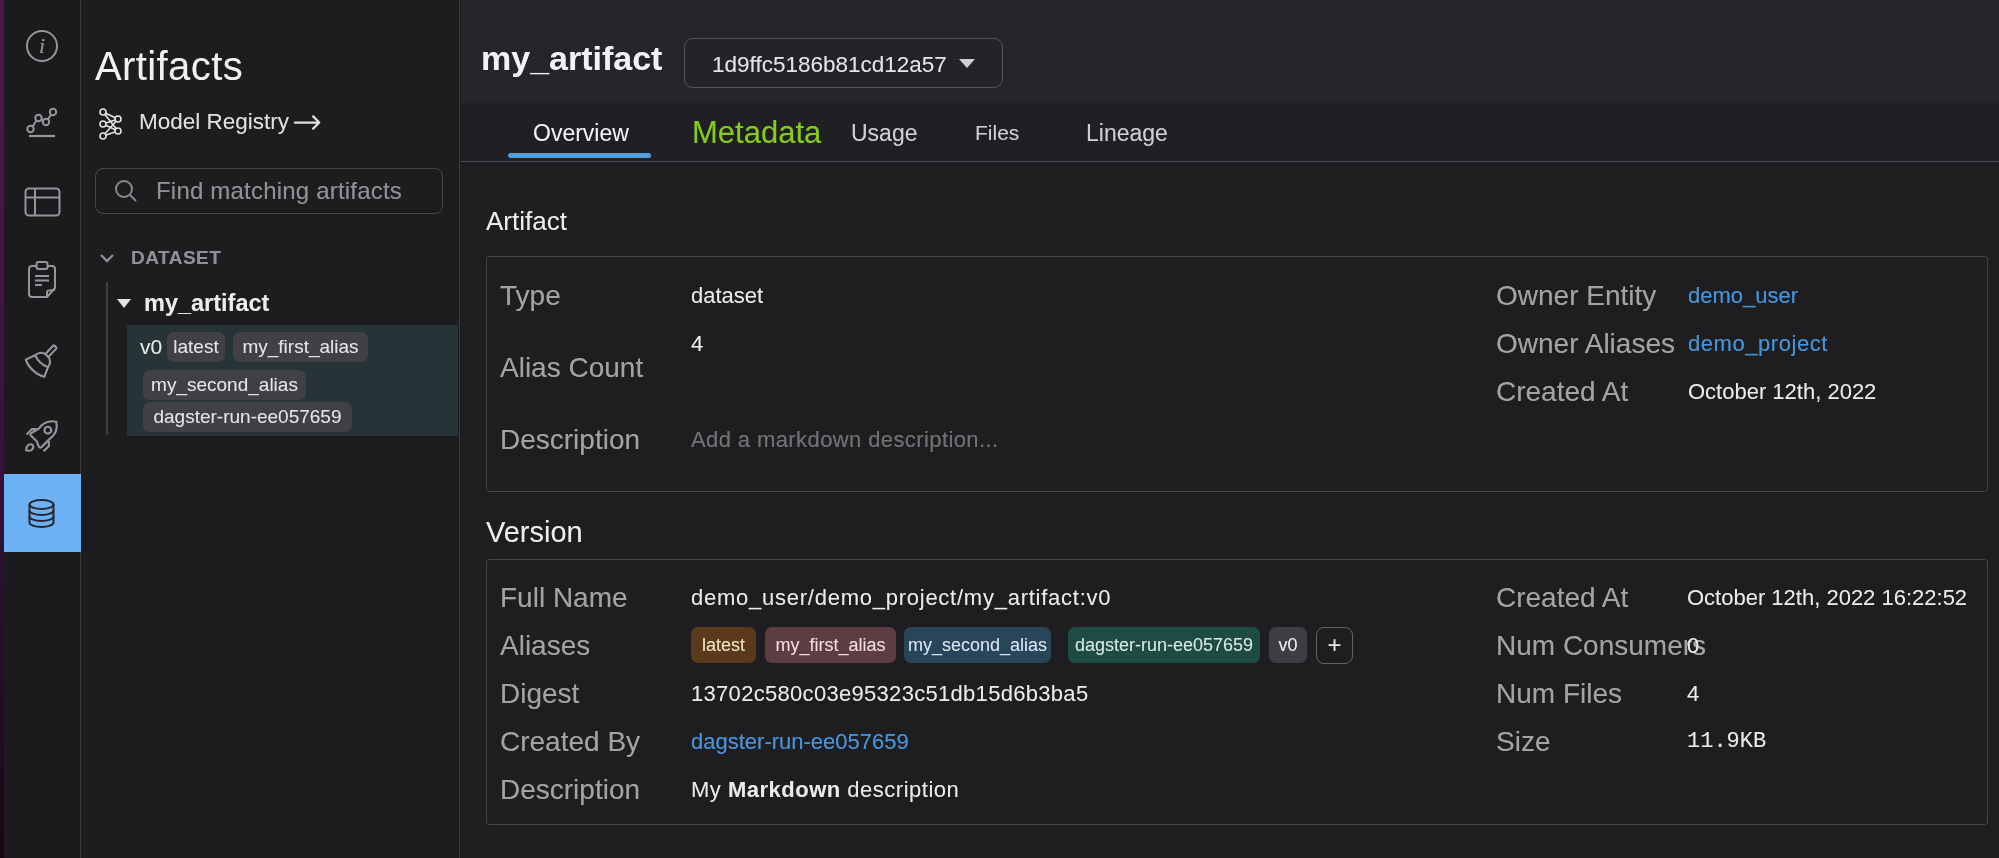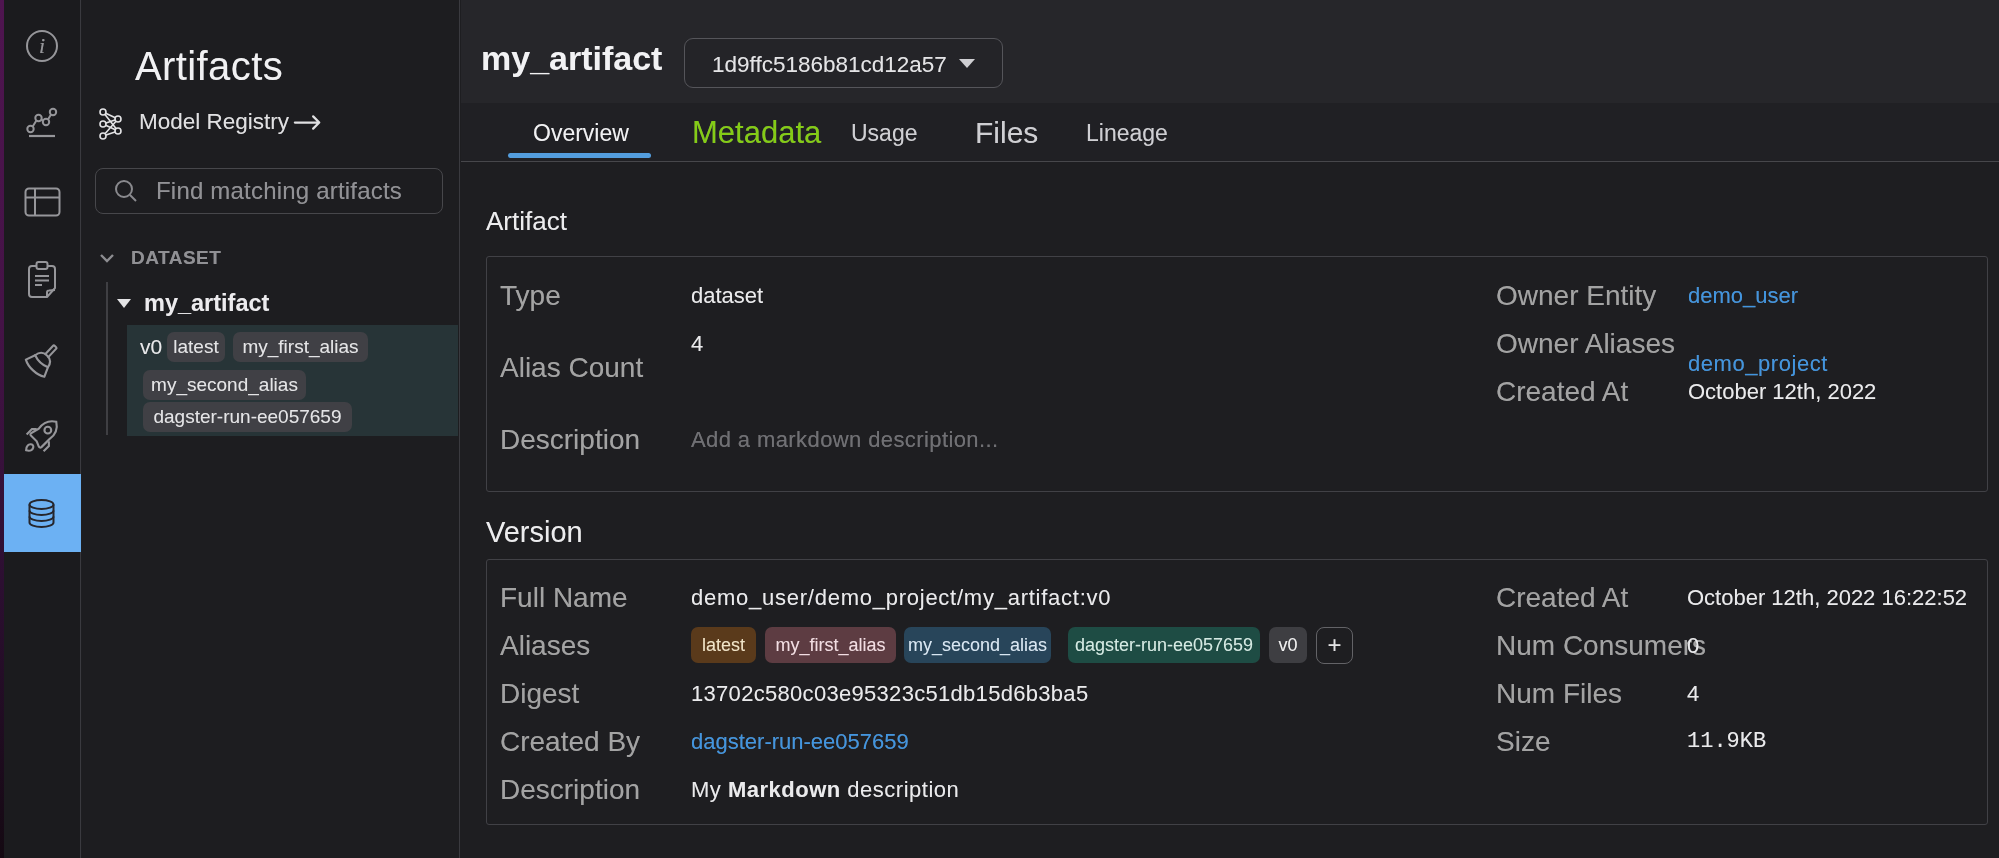--- a/index.html
+++ b/index.html
@@ -58,21 +58,21 @@
 
 <div class="abs" style="left:4px; top:474px; width:77px; height:78px; background:#6cb1f3;"></div>
 <svg class="abs" style="left:26px; top:498px;" width="31" height="31" viewBox="0 0 31 31" fill="none" stroke="#26262c" stroke-width="2">
   <ellipse cx="15.5" cy="6.5" rx="12" ry="4.5"></ellipse>
   <path d="M3.5 6.5 L3.5 24.5 C3.5 27 8.9 29 15.5 29 C22.1 29 27.5 27 27.5 24.5 L27.5 6.5"></path>
   <path d="M3.5 12.5 C3.5 15 8.9 17 15.5 17 C22.1 17 27.5 15 27.5 12.5 M3.5 18.5 C3.5 21 8.9 23 15.5 23 C22.1 23 27.5 21 27.5 18.5"></path>
 </svg>
 
 <div class="abs" style="left:82px; top:0; width:378px; height:858px; background:#1d1d20; border-right:1px solid #3a3a3f;"></div>
 
-<div class="abs" style="left:95px; top:44px; font-size:40px; letter-spacing:0.4px; line-height:44px; color:#f1f1f3;margin-left:40px;">Artifacts</div>
+<div class="abs" style="left:95px; top:44px; font-size:40px; letter-spacing:0.4px; line-height:44px; color:#f1f1f3;">Artifacts</div>
 
 <svg class="abs" style="left:98px; top:107px;" width="25" height="34" viewBox="0 0 25 34" fill="none" stroke="#e3e3e5" stroke-width="1.6">
   <path d="M5 5 L20 12 M5 5 L20 24 M5 17 L20 12 M5 17 L20 24 M5 29 L20 12 M5 29 L20 24"></path>
   <circle cx="5" cy="5" r="3" fill="#1d1d20"></circle>
     <circle cx="5" cy="17" r="3" fill="#1d1d20"></circle>
     <circle cx="5" cy="29" r="3" fill="#1d1d20"></circle>
   <circle cx="20" cy="12" r="3" fill="#1d1d20"></circle>
     <circle cx="20" cy="24" r="3" fill="#1d1d20"></circle>
 </svg>
 <div class="abs" style="left:139px; top:107px; font-size:22.5px; line-height:30px; color:#e0e0e2;">Model Registry</div>
@@ -109,38 +109,38 @@
 <div class="abs" style="left:461px; top:0; width:1538px; height:103px; background:#26262a;"></div>
 <div class="abs" style="left:481px; top:37px; font-size:34px; line-height:42px; font-weight:bold; color:#f2f2f4;">my_artifact</div>
 <div class="abs" style="left:684px; top:38px; width:319px; height:50px; border:1.5px solid #55555a; border-radius:9px; background:#242428;"></div>
 <div class="abs" style="left:712px; top:50px; font-size:22.5px; line-height:30px; color:#e4e4e6;">1d9ffc5186b81cd12a57</div>
 <div class="abs" style="left:959px; top:59px; width:0; height:0; border-left:8px solid transparent; border-right:8px solid transparent; border-top:9px solid #cfcfd3;"></div>
 
 <div class="abs" style="left:461px; top:103px; width:1538px; height:59px; background:#202024; border-bottom:1px solid #47474b;"></div>
 <div class="abs" style="left:533px; top:118px; font-size:23px; line-height:30px; color:#f1f1f3;">Overview</div>
 <div class="abs" style="left:692px; top:118px; font-size:31px; line-height:30px; color:#84cc16;">Metadata</div>
 <div class="abs" style="left:851px; top:118px; font-size:23px; line-height:30px; color:#cfcfd3;">Usage</div>
-<div class="abs" style="left:975px; top:118px; font-size:30px; line-height:30px; color:#cfcfd3;">Files</div>
+<div class="abs" style="left:975px; top:118px; font-size:21px; line-height:30px; color:#cfcfd3;">Files</div>
 <div class="abs" style="left:1086px; top:118px; font-size:23px; line-height:30px; color:#cfcfd3;">Lineage</div>
 <div class="abs" style="left:508px; top:153px; width:143px; height:5px; border-radius:3px; background:#539ddd;"></div>
 
 <div class="abs" style="left:486px; top:204px; font-size:26px; line-height:34px; color:#ececee;">Artifact</div>
 <div class="abs" style="left:486px; top:256px; width:1502px; height:236px; border:1.5px solid #414146; border-radius:3px;"></div>
 
 <div class="lbl" style="left:500px; top:281px;">Type</div>
 <div class="val" style="left:691px; top:281px;">dataset</div>
 <div class="lbl" style="left:500px; top:329px;margin-top:24px;">Alias Count</div>
 <div class="val" style="left:691px; top:329px;">4</div>
 <div class="lbl" style="left:500px; top:425px;">Description</div>
 <div class="val" style="left:691px; top:425px; color:#707074; letter-spacing:0.4px;">Add a markdown description...</div>
 
 <div class="lbl" style="left:1496px; top:281px;">Owner Entity</div>
 <div class="val link" style="left:1688px; top:281px;">demo_user</div>
 <div class="lbl" style="left:1496px; top:329px;">Owner Aliases</div>
-<div class="val link" style="left:1688px; top:329px; letter-spacing:0.55px;margin-top:20px;">demo_project</div>
+<div class="val link" style="left:1688px; top:329px; letter-spacing:0.55px;">demo_project</div>
 <div class="lbl" style="left:1496px; top:377px;">Created At</div>
 <div class="val" style="left:1688px; top:377px;">October 12th, 2022</div>
 
 <div class="abs" style="left:486px; top:515px; font-size:29px; line-height:34px; color:#ececee;">Version</div>
 <div class="abs" style="left:486px; top:559px; width:1502px; height:266px; border:1.5px solid #414146; border-radius:3px;"></div>
 
 <div class="lbl" style="left:500px; top:583px;">Full Name</div>
 <div class="val" style="left:691px; top:583px; letter-spacing:0.75px;">demo_user/demo_project/my_artifact:v0</div>
 <div class="lbl" style="left:500px; top:631px;">Aliases</div>
 <div class="lbl" style="left:500px; top:679px;">Digest</div>

